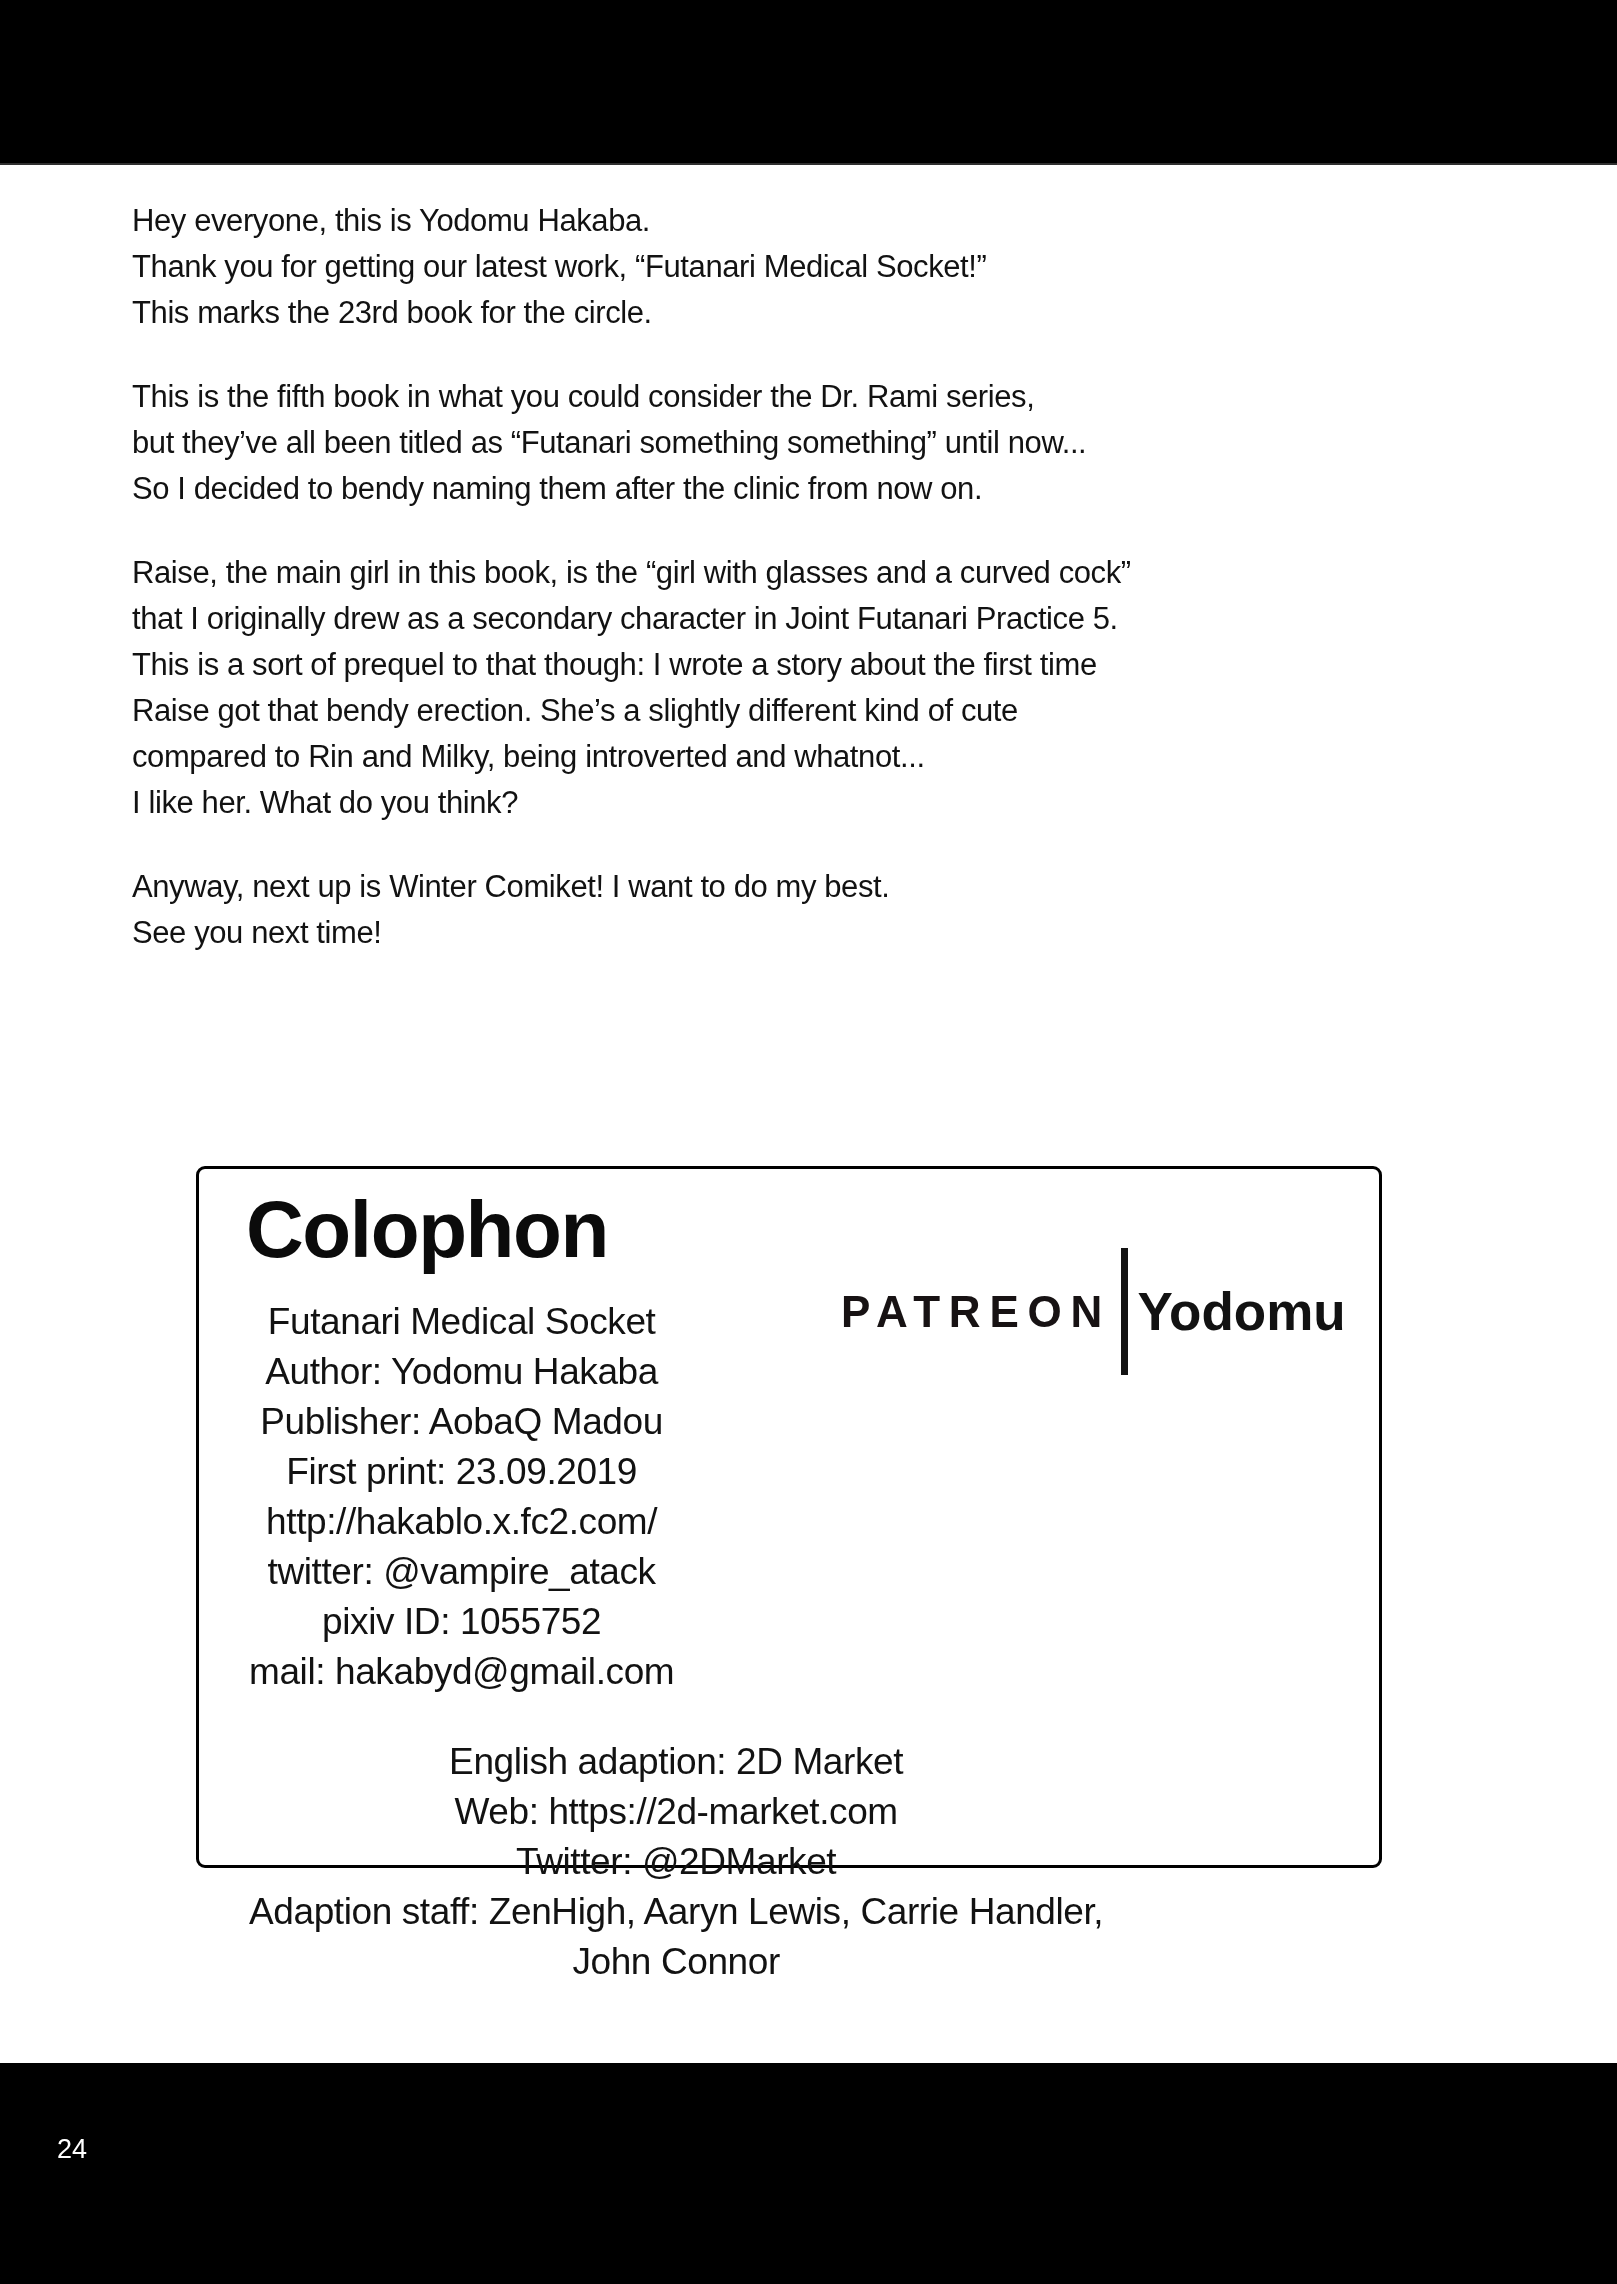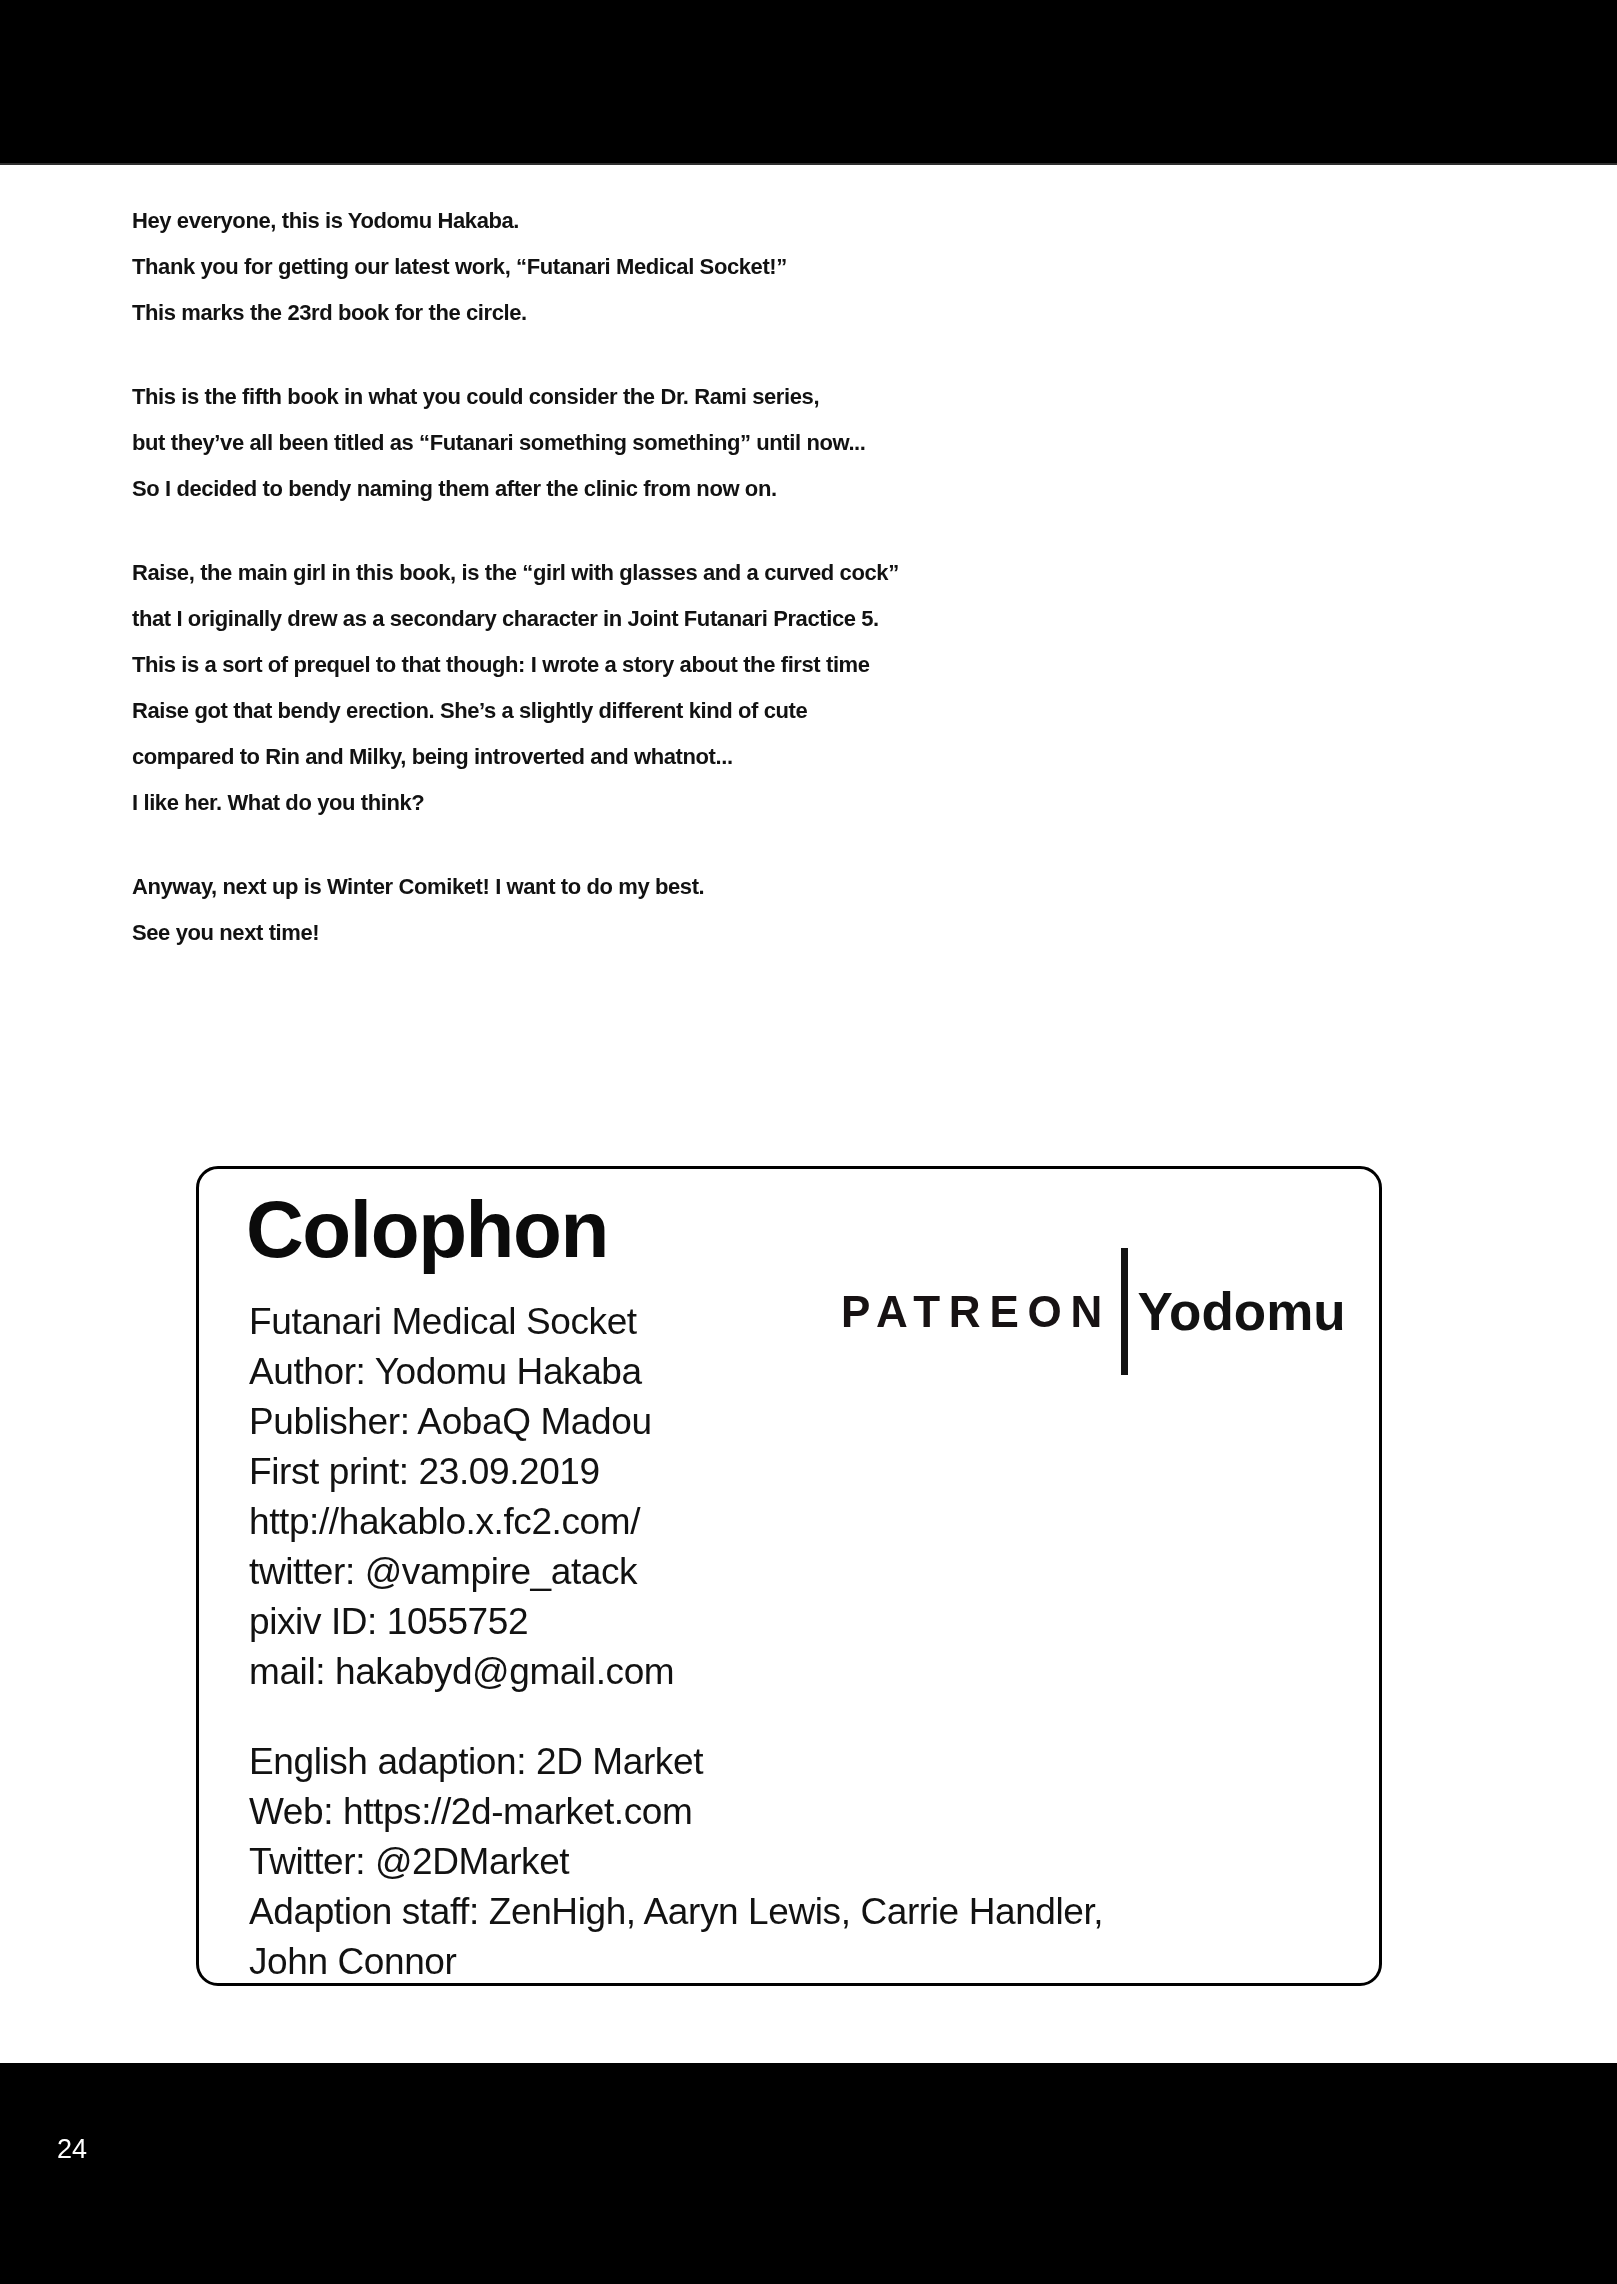--- a/index.html
+++ b/index.html
@@ -37,40 +37,40 @@
     top: 73px;
     font-size: 27px;
     line-height: 1;
     color: #ffffff;
   }
   .afterword {
     position: absolute;
     left: 132px;
     top: 198px;
     width: 1420px;
-    font-size: 22px;
+    font-size: 31px;
     line-height: 46px;
     letter-spacing: -0.4px;
     color: #121212;
-    font-weight: bold;
   }
   .afterword p {
     margin: 0 0 38px 0;
     white-space: pre-line;
   }
   .colophon-box {
     position: absolute;
     left: 196px;
     top: 1166px;
     width: 1186px;
-    height: 820px;
+    height: 702px;
     box-sizing: border-box;
     border: 3.6px solid #000000;
-    border-radius: 22px;
+    border-radius: 9px;
     background: #ffffff;
+    text-align: center;
   }
   .colophon-title {
     position: absolute;
     left: 47px;
     top: 17px;
     margin: 0;
     font-size: 80px;
     line-height: 1.1;
     font-weight: 700;
     letter-spacing: -1.4px;

